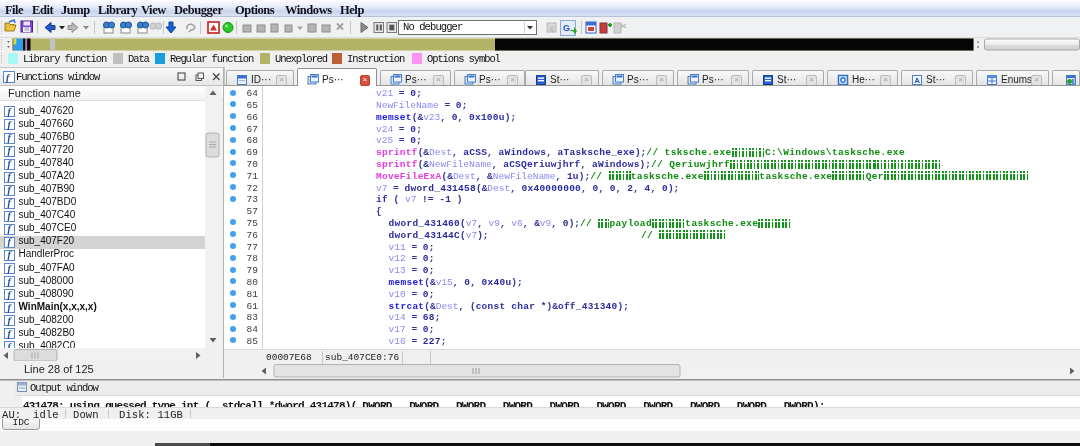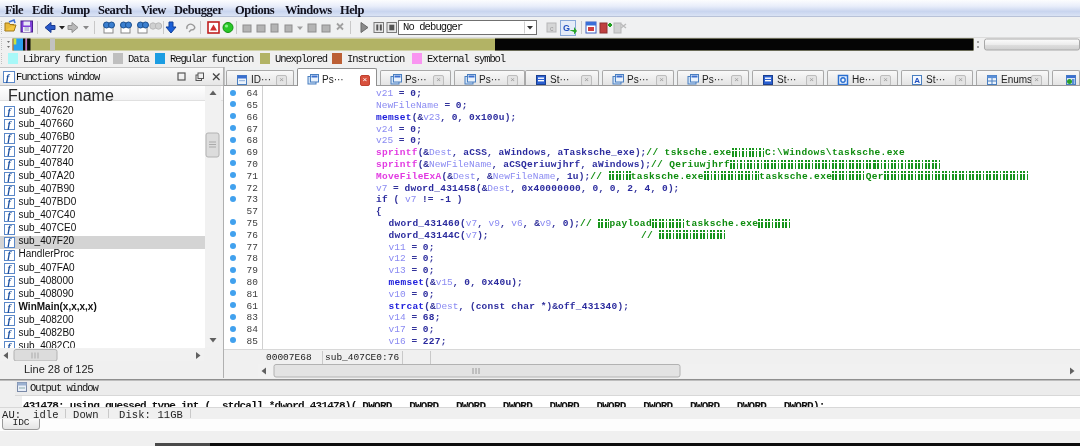--- a/index.html
+++ b/index.html
@@ -62,21 +62,21 @@
 #idcbtn{left:2px;top:0px;width:38px;height:14px;background:linear-gradient(#fcfcfc,#e4e4e4);border:1px solid #9a9a9a;border-radius:3px;text-align:center;font-family:"Liberation Mono",monospace;font-size:9.5px;line-height:12px;color:#222;}
 #sbar{left:0;top:407px;width:1080px;height:12px;background:#f0f0f0;border-top:1px solid #d8d8d8;}
 .sbt{position:absolute;top:1px;font-family:"Liberation Mono",monospace;font-size:10.5px;letter-spacing:0.1px;color:#222;}
 #bstrip{left:0;top:443px;width:1080px;height:3px;background:#f0f0f0;}
 .simsun{font-family:"Liberation Mono",monospace;font-size:10.5px;letter-spacing:-1.1px;color:#111;}
 </style></head><body>
 <div class="abs" id="menubar">
 <span class="mi" style="left:4.9px">File</span>
     <span class="mi" style="left:32px">Edit</span>
     <span class="mi" style="left:61px">Jump</span>
-    <span class="mi" style="left:98px">Search</span>
+    <span class="mi" style="left:98px">Library</span>
     <span class="mi" style="left:141px">View</span>
     <span class="mi" style="left:174px">Debugger</span>
     <span class="mi" style="left:235px">Options</span>
     <span class="mi" style="left:285px">Windows</span>
     <span class="mi" style="left:340px">Help</span>
 </div>
 <div class="abs" id="toolbar">
 <svg width="1080" height="21" style="position:absolute;left:0;top:0">
  <g>
 
@@ -215,21 +215,21 @@
     <span class="ltx" style="left:23px">Library function</span>
 <div class="lsq" style="left:113px;background:#bfbfbf"></div>
     <span class="ltx" style="left:128px">Data</span>
 <div class="lsq" style="left:155px;background:#1b9de2"></div>
     <span class="ltx" style="left:170px">Regular function</span>
 <div class="lsq" style="left:260px;background:#b2b365"></div>
     <span class="ltx" style="left:275px">Unexplored</span>
 <div class="lsq" style="left:332px;background:#bc5f35"></div>
     <span class="ltx" style="left:347px">Instruction</span>
 <div class="lsq" style="left:412px;background:#f995f1"></div>
-    <span class="ltx" style="left:427px">External symbol</span>
+    <span class="ltx" style="left:427px">Options symbol</span>
 </div>
 <div class="abs" id="dockrow">
 <div class="tab" style="left:226px;width:68px">
       <svg class="ticon" style="left:9px" width="12" height="12">
         <rect x="1.5" y="1.5" width="9" height="9" fill="#eaf2fb" stroke="#4a7fc0"></rect>
         <rect x="1.5" y="1.5" width="9" height="3" fill="#3a6fd0"></rect>
         <rect x="3" y="6" width="6" height="1.2" fill="#9ab8e0"></rect>
       </svg>
       <span class="tlab">ID···</span>
       <span class="tclose">×</span>
@@ -341,21 +341,21 @@
     </svg>
  <span class="simsun" style="position:absolute;left:16px;top:3px;">Functions window</span>
  <svg width="60" height="14" style="position:absolute;left:176px;top:3px">
   <rect x="2" y="2" width="7" height="7" fill="none" stroke="#555" stroke-width="1.2"></rect>
   <rect x="20" y="4" width="5.5" height="5.5" fill="none" stroke="#555" stroke-width="1"></rect>
   <rect x="22" y="2" width="5.5" height="5.5" fill="#f0f0f0" stroke="#555" stroke-width="1"></rect>
   <path d="M37 2.5 L43.5 9 M43.5 2.5 L37 9" stroke="#444" stroke-width="1.3"></path>
  </svg>
 </div>
 <div class="abs" id="fwheader">
-    <span style="position:absolute;left:8px;top:1px;font-size:16px;color:#2a2a2a;text-align:center;">Function name</span>
+    <span style="position:absolute;left:8px;top:1px;font-size:11px;color:#2a2a2a;text-align:center;">Function name</span>
   </div>
 <div class="abs" id="flist">
     <div class="frow" style="top:4.40px;">
       <span class="ficon">
         <i>f</i>
       </span>
       <span class="fx" style="">sub_407620</span>
     </div>
     <div class="frow" style="top:17.45px;">
       <span class="ficon">

